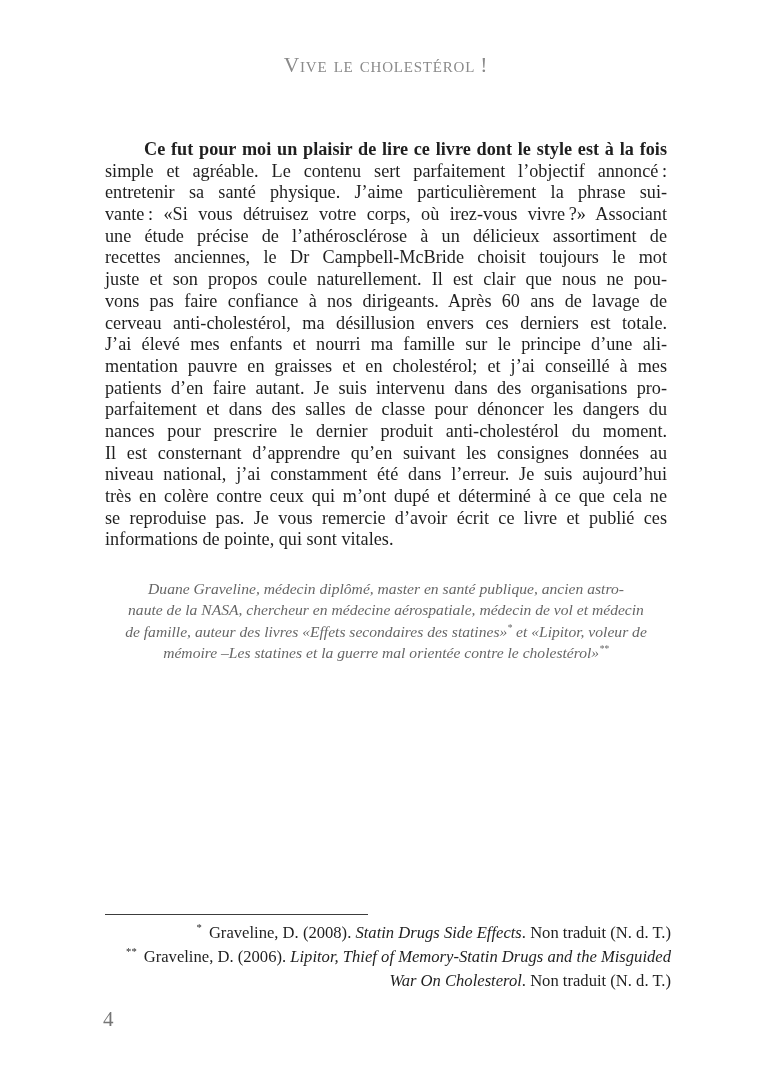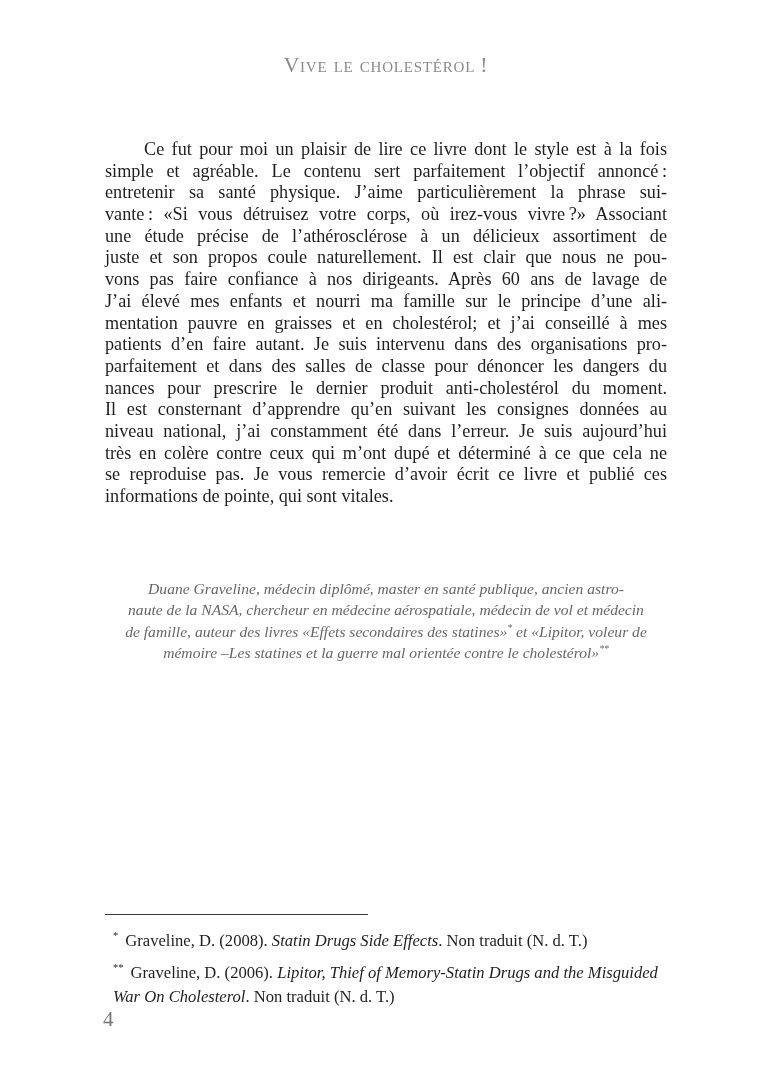--- a/index.html
+++ b/index.html
@@ -26,21 +26,21 @@
     left: 105px; top: 139px; width: 562px;
     font-size: 18.2px;
     line-height: 21.7px;
   }
   .bline {
     text-align: justify;
     text-align-last: justify;
     height: 21.7px;
     white-space: nowrap;
   }
-  .bline.first { text-indent: 39px; }
+  .bline.first { text-indent: 39px; font-weight: bold; }
   .bline.last  { text-align-last: left; }
   .attribution {
     position: absolute;
     left: 105px; top: 578px; width: 562px;
     font-style: italic;
     font-size: 15.6px;
     line-height: 21.4px;
     color: #666666;
     text-align: center;
   }
@@ -53,21 +53,21 @@
     left: 105px; top: 914px;
     width: 263px; height: 0;
     border-top: 1px solid #3c3c3c;
   }
   .footnotes {
     position: absolute;
     left: 105px; top: 921px; width: 566px;
     font-size: 16.6px;
     line-height: 24px;
   }
-  .footnote { margin: 8px; }
+  .footnote { margin: 0; text-align: right; }
   .footnote sup {
     font-size: 64%;
     line-height: 0;
     margin-right: 7px;
   }
   .footnote .fn-title { font-style: italic; }
   .page-number {
     position: absolute;
     left: 103px; top: 1007px;
     font-size: 21px;
@@ -80,22 +80,24 @@
 <div class="page">
 
   <div class="running-head">Vive le cholestérol !</div>
 
   <div class="body-block">
     <div class="bline first">Ce fut pour moi un plaisir de lire ce livre dont le style est à la fois</div>
     <div class="bline">simple et agréable. Le contenu sert parfaitement l’objectif annoncé :</div>
     <div class="bline">entretenir sa santé physique. J’aime particulièrement la phrase sui-</div>
     <div class="bline">vante : «Si vous détruisez votre corps, où irez-vous vivre ?» Associant</div>
     <div class="bline">une étude précise de l’athérosclérose à un délicieux assortiment de</div>
+    <div class="bline">recettes anciennes, le Dr Campbell-McBride choisit toujours le mot</div>
     <div class="bline">juste et son propos coule naturellement. Il est clair que nous ne pou-</div>
     <div class="bline">vons pas faire confiance à nos dirigeants. Après 60 ans de lavage de</div>
+    <div class="bline">cerveau anti-cholestérol, ma désillusion envers ces derniers est totale.</div>
     <div class="bline">J’ai élevé mes enfants et nourri ma famille sur le principe d’une ali-</div>
     <div class="bline">mentation pauvre en graisses et en cholestérol; et j’ai conseillé à mes</div>
     <div class="bline">patients d’en faire autant. Je suis intervenu dans des organisations pro-</div>
     <div class="bline">parfaitement et dans des salles de classe pour dénoncer les dangers du</div>
     <div class="bline">nances pour prescrire le dernier produit anti-cholestérol du moment.</div>
     <div class="bline">Il est consternant d’apprendre qu’en suivant les consignes données au</div>
     <div class="bline">niveau national, j’ai constamment été dans l’erreur. Je suis aujourd’hui</div>
     <div class="bline">très en colère contre ceux qui m’ont dupé et déterminé à ce que cela ne</div>
     <div class="bline">se reproduise pas. Je vous remercie d’avoir écrit ce livre et publié ces</div>
     <div class="bline last">informations de pointe, qui sont vitales.</div>

